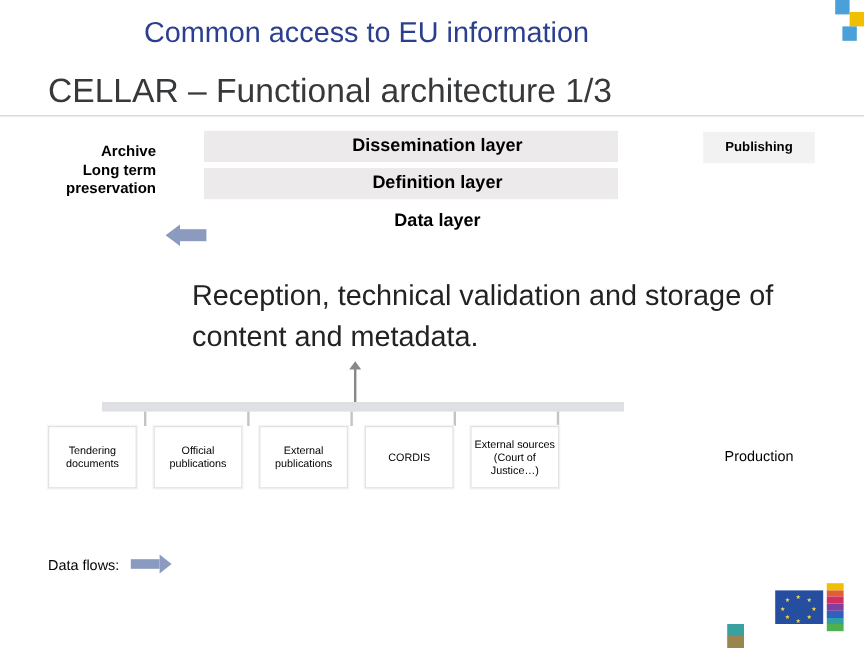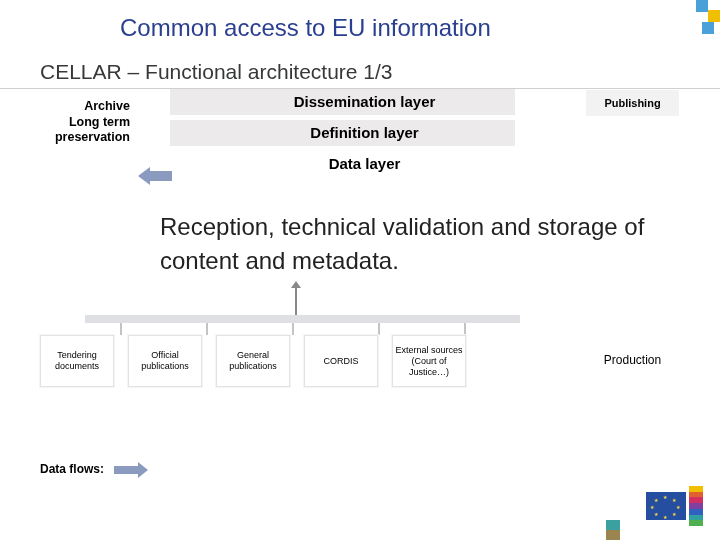--- a/index.html
+++ b/index.html
@@ -20,23 +20,24 @@
     height: 30px;
   }
   .corner-deco-tr .sq { position: absolute; width: 12px; height: 12px; }
   .title {
     color: #2a3f8f;
     font-size: 24px;
     padding: 14px 0 4px 120px;
   }
   .subtitle {
     color: #37383a;
-    font-size: 21px;
+    font-size: 28px;
     padding: 14px 4px 4px 40px;
     border-bottom: 1px solid #d0d0d0;
+    margin-bottom: 12px;
   }
   .diagram-top {
     position: relative;
     height: 115px;
     margin: 0 40px;
     background: #ffffff;
   }
   .left-box {
     position: absolute;
     top: 10px;
@@ -190,23 +191,23 @@
     font-family: Arial, sans-serif;
     font-size: 12px;
     background: #fff;
   }
   .dataflows {
     position: absolute;
     left: 40px;
     bottom: 62px;
     font-family: Arial, sans-serif;
     font-size: 12px;
-    font-weight: bold;
-    display: flex;
-    align-items: flex-start;
+    font-weight: normal;
+    display: flex;
+    align-items: flex-end;
   }
   .dfarrow {
     width: 34px;
     height: 16px;
     margin-left: 10px;
     position: relative;
   }
   .dfarrow::before {
     content:"";
     position:absolute;
@@ -302,21 +303,21 @@
   <div class="hbar"></div>
   <div class="vstub" style="left:80px"></div>
   <div class="vstub" style="left:166px"></div>
   <div class="vstub" style="left:252px"></div>
   <div class="vstub" style="left:338px"></div>
   <div class="vstub" style="left:424px"></div>
 
   <div class="src-row">
     <div class="src">Tendering documents</div>
     <div class="src">Official publications</div>
-    <div class="src">General publications</div>
+    <div class="src">External publications</div>
     <div class="src">CORDIS</div>
     <div class="src">External sources (Court of Justice…)</div>
   </div>
   <div class="prod">Production</div>
 </div>
 
 <div class="dataflows">
   <span>Data flows:</span>
   <span class="dfarrow"></span>
 </div>

